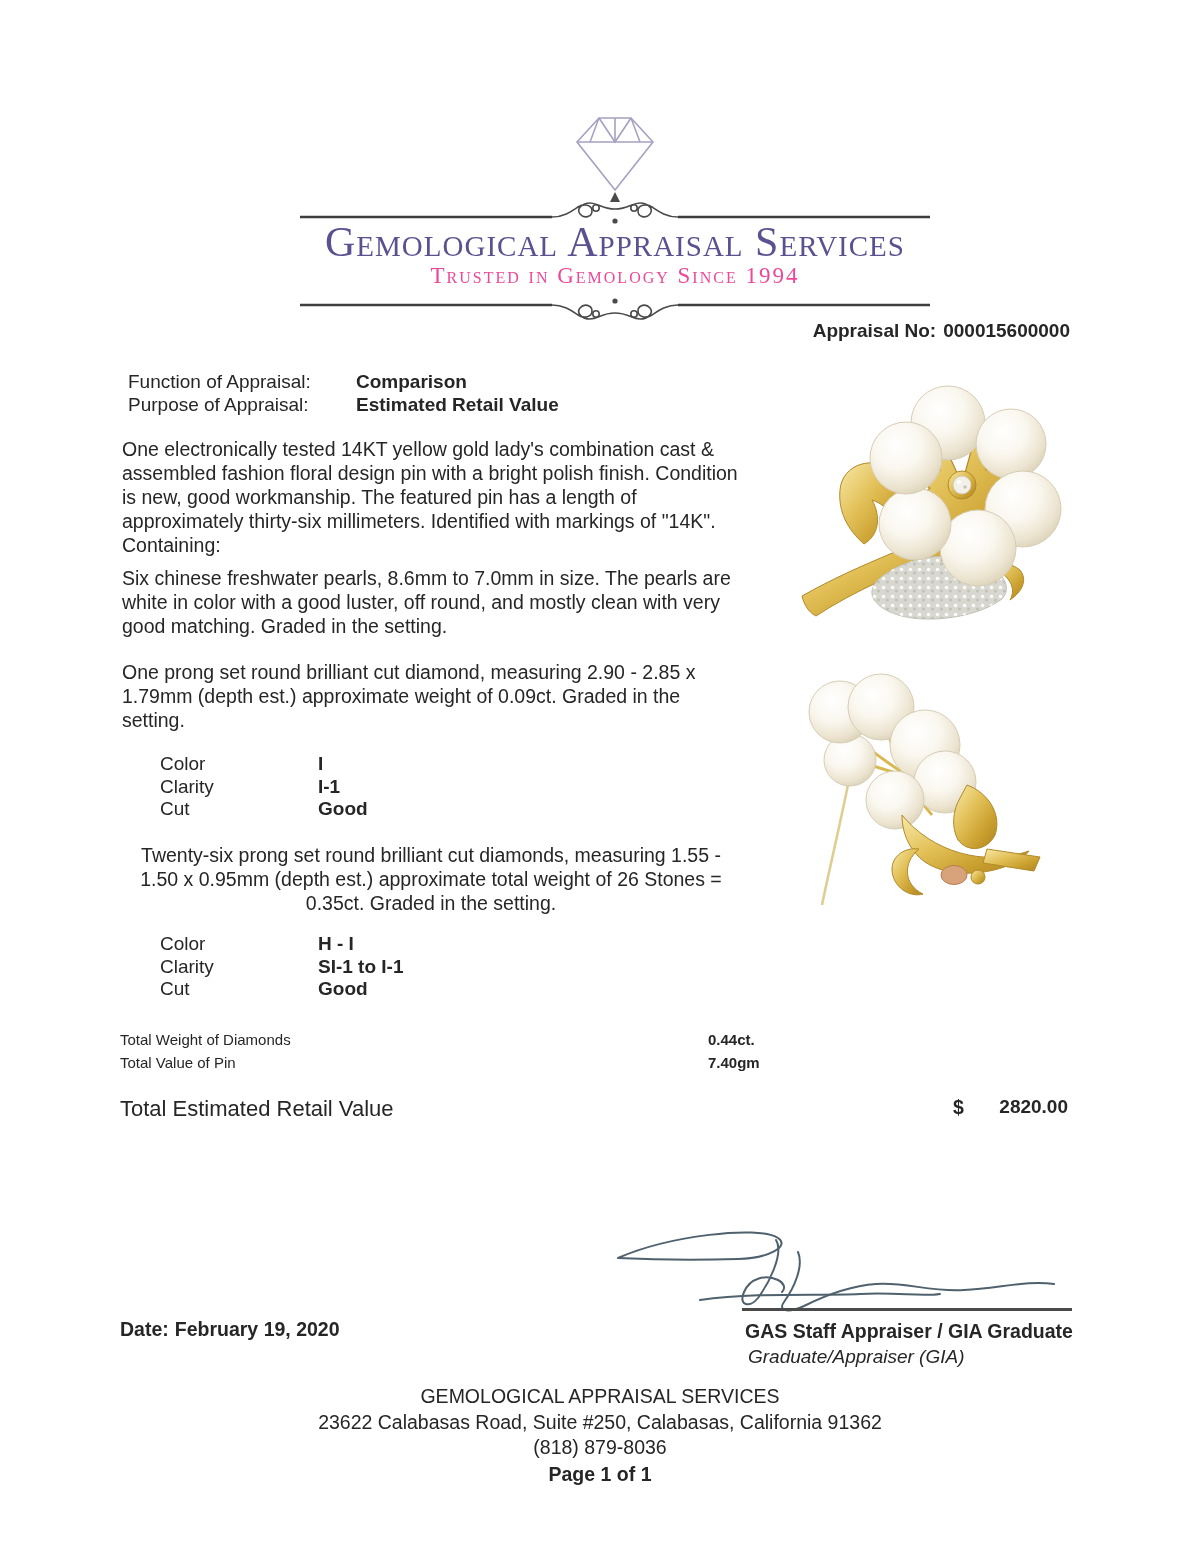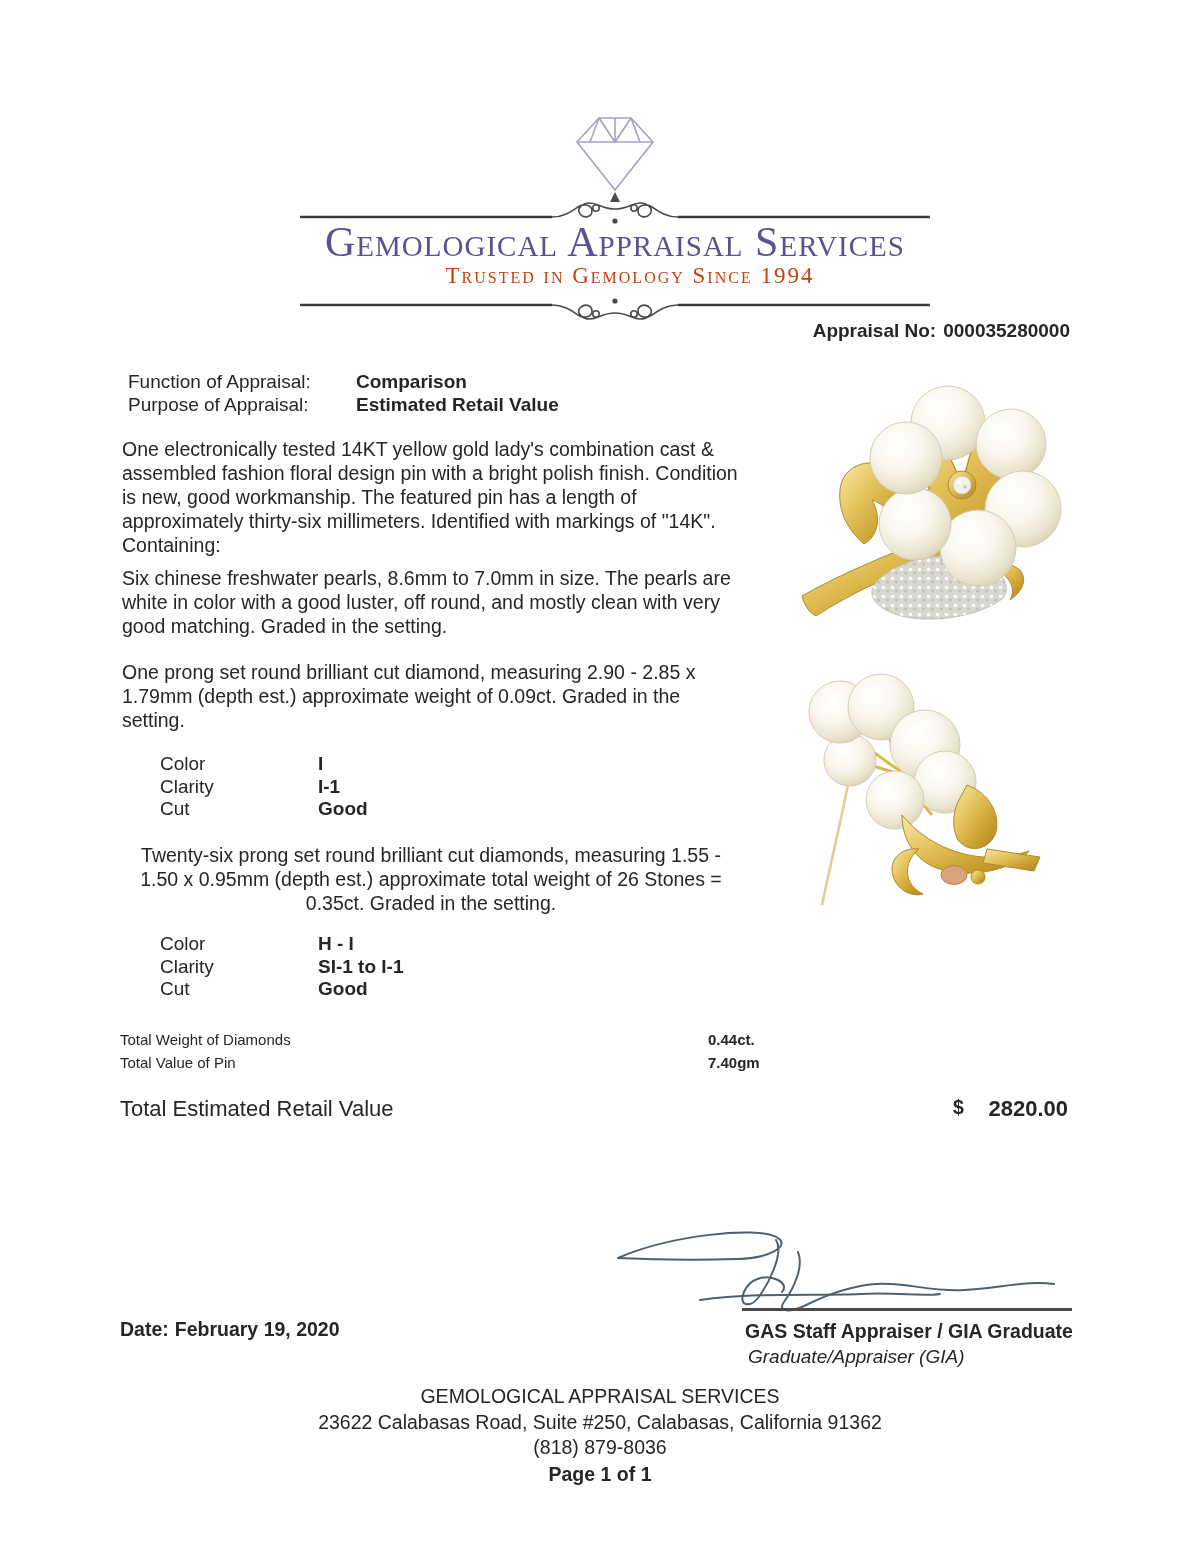--- a/index.html
+++ b/index.html
@@ -13,23 +13,23 @@
   .logo-diamond{position:absolute;left:557px;top:108px;}
   .ornament{position:absolute;left:300px;width:630px;height:30px;}
   .ornament.top{top:201px;}
   .ornament.bottom{top:291px;transform:scaleY(-1);}
   .brand-title{
     position:absolute;left:150px;top:219px;width:930px;text-align:center;
     font-family:"Liberation Serif", serif;font-variant:small-caps;
     font-size:42px;letter-spacing:1px;color:#5a5290;line-height:46px;
   }
   .brand-tagline{
-    position:absolute;left:165px;top:263px;width:930px;text-align:center;
+    position:absolute;left:150px;top:263px;width:930px;text-align:center;
     font-family:"Liberation Serif", serif;font-variant:small-caps;
-    font-size:23px;letter-spacing:2px;color:#c2410c;line-height:26px;
+    font-size:23px;letter-spacing:2px;color:#ec4899;line-height:26px;
   }
   .appraisal-no{
     position:absolute;left:700px;top:320px;width:370px;text-align:right;
     font-size:19px;font-weight:700;
   }
   .appraisal-no .lbl{margin-right:7px;}
   
   .meta{position:absolute;left:128px;top:370px;font-size:19px;line-height:23px;}
   .meta .mrow .mlabel{display:inline-block;width:228px;}
   .meta .mrow .mvalue{font-weight:700;}
@@ -44,21 +44,21 @@
   #g1{top:753px;}
   #g2{top:933px;}
   .grow .glabel{display:inline-block;width:158px;}
   .grow .gvalue{font-weight:700;}
   
   .totals{position:absolute;left:120px;top:1028px;font-size:15px;line-height:23px;}
   .trow .tlabel{display:inline-block;width:588px;}
   .trow .tval{font-weight:700;}
   .retail-label{position:absolute;left:120px;top:1096px;font-size:22px;font-weight:400;}
   .retail-currency{position:absolute;left:953px;top:1096px;font-size:19.5px;font-weight:700;}
-  .retail-value{position:absolute;left:980px;top:1096px;width:88px;text-align:right;font-size:22px;font-weight:700;}
+  .retail-value{position:absolute;left:980px;top:1096px;width:88px;text-align:right;font-size:19px;font-weight:700;}
   
   .photo-front{position:absolute;left:782px;top:378px;}
   .photo-back{position:absolute;left:782px;top:665px;}
   
   .signature{position:absolute;left:608px;top:1222px;}
   .signature-rule{position:absolute;left:742px;top:1308px;width:330px;height:3px;background:#4a4a4a;}
   .date-line{position:absolute;left:120px;top:1318px;font-size:19.5px;font-weight:700;}
   .date-line .lbl{margin-right:6px;}
   .appraiser-title{position:absolute;left:745px;top:1320px;font-size:19.5px;font-weight:700;}
   .appraiser-sub{position:absolute;left:748px;top:1346px;font-size:19px;font-style:italic;}
@@ -104,21 +104,21 @@
     <g stroke="#4a4a4a" stroke-width="1.6" fill="none">
       <path d="M252,16 c12,0 20,-6 26,-10 c6,-4 14,-2 14,4 c0,6 -8,8 -12,3 c-4,-5 2,-11 10,-11 c8,0 12,6 25,6"></path>
       <path d="M378,16 c-12,0 -20,-6 -26,-10 c-6,-4 -14,-2 -14,4 c0,6 8,8 12,3 c4,-5 -2,-11 -10,-11 c-8,0 -12,6 -25,6"></path>
       <circle cx="296" cy="7" r="3.2"></circle>
       <circle cx="334" cy="7" r="3.2"></circle>
     </g>
     <circle cx="315" cy="20" r="2.6" fill="#4a4a4a"></circle>
   </svg>
 
   <div class="appraisal-no">
-    <span class="lbl">Appraisal No:</span><span>000035280000</span>
+    <span class="lbl">Appraisal No:</span><span>000015600000</span>
   </div>
 
   <div class="meta">
     <div class="mrow">
       <span class="mlabel">Function of Appraisal:</span><span class="mvalue">Comparison</span>
     </div>
     <div class="mrow">
       <span class="mlabel">Purpose of Appraisal:</span><span class="mvalue">Estimated Retail Value</span>
     </div>
   </div>

